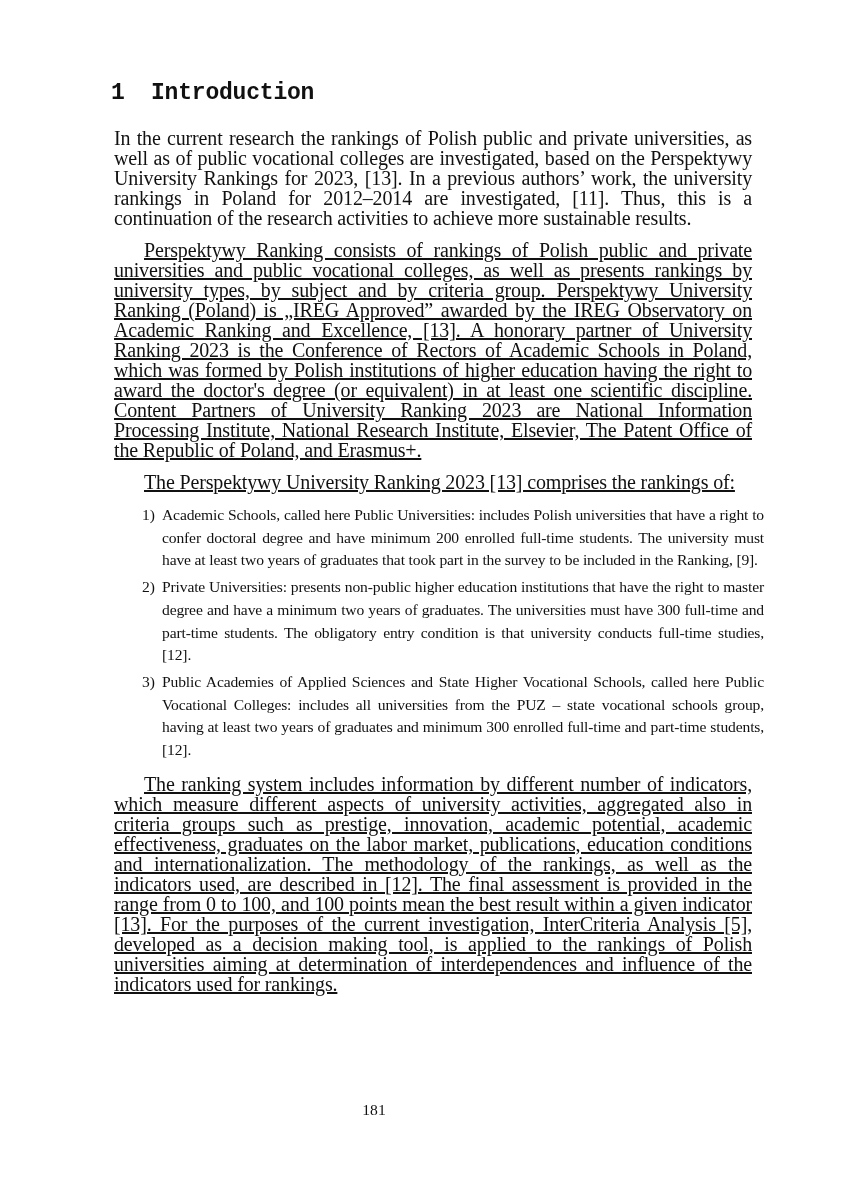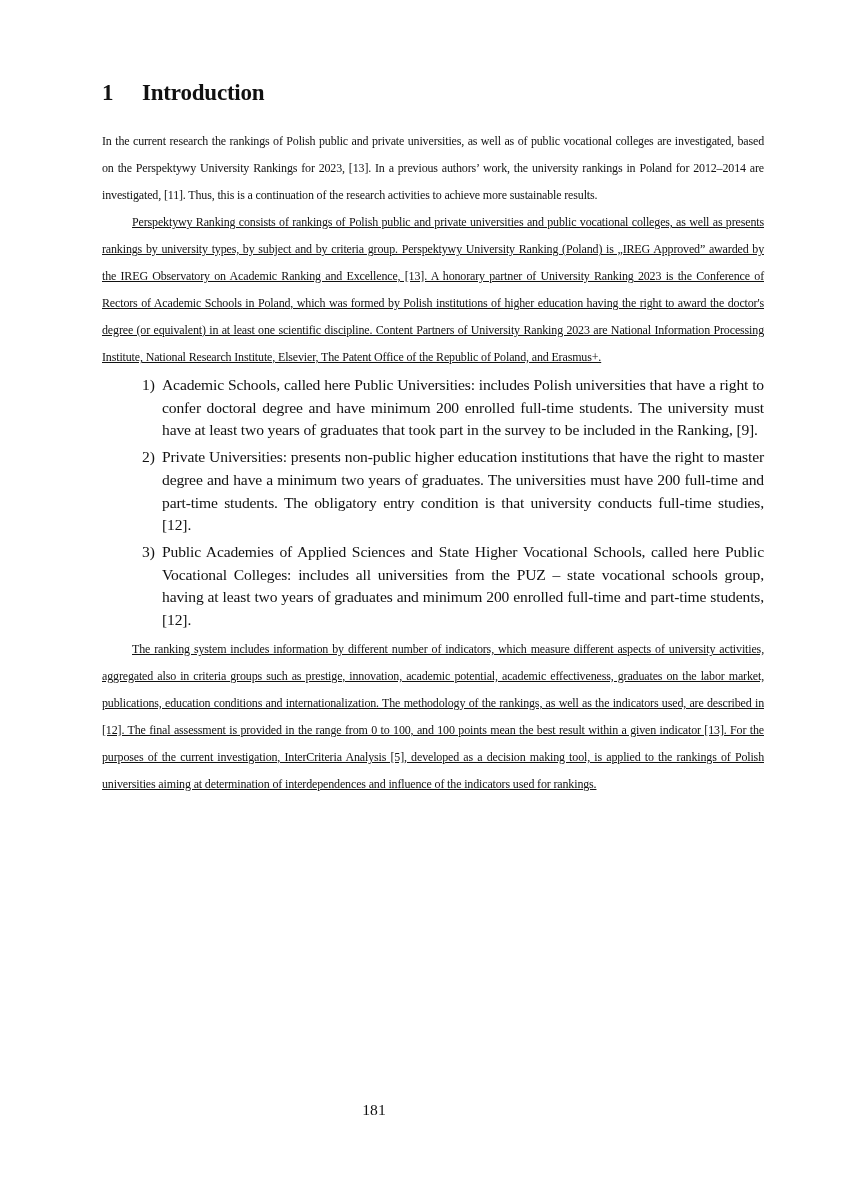--- a/index.html
+++ b/index.html
@@ -1,53 +1,54 @@
 <!DOCTYPE html>
 <html><head>
 <meta charset="utf-8">
 <style>
   html, body { margin: 0; padding: 0; background: #ffffff; }
   body { width: 848px; height: 1200px; position: relative; overflow: hidden;
          font-family: "Liberation Serif", "DejaVu Serif", serif; color: #111; }
   .page { position: absolute; left: 102px; top: 78px; width: 662px; }
-  h1 { font-family: Liberation Serif, serif; font-weight: bold; font-size: 23px;
-       margin: 0 0 20px 0; line-height: 30px; letter-spacing: -0.2px; }
+  h1 { font-family: Liberation Mono, monospace; font-weight: bold; font-size: 23px;
+       margin: 0 0 20px 9px; line-height: 30px; letter-spacing: -0.2px; }
   h1 .num { display: inline-block; width: 40px; }
-  p { margin: 0; font-size: 12px; line-height: 27px; text-align: justify;
+  p { margin: 12px; font-size: 20px; line-height: 20px; text-align: justify;
       letter-spacing: -0.15px; }
   p.indent { text-indent: 30px; text-decoration: underline; }
   ol { margin: 0; padding: 0; list-style: none; }
   ol li { position: relative; padding-left: 60px; font-size: 15.6px; line-height: 22.7px;
           text-align: justify; margin: 3px 0 4px 0; letter-spacing: -0.15px; }
   ol li .marker { position: absolute; left: 40px; top: 0; }
   .pagenum { position: absolute; top: 1101px; left: 0; width: 748px; text-align: center;
              font-size: 15.6px; }
 </style>
 </head>
 <body>
 
 <div class="page">
   <h1>
     <span class="num">1</span><span>Introduction</span>
   </h1>
 
   <p>In the current research the rankings of Polish public and private universities, as well as of public vocational colleges are investigated, based on the Perspektywy University Rankings for 2023, [13]. In a previous authors’ work, the university rankings in Poland for 2012–2014 are investigated, [11]. Thus, this is a continuation of the research activities to achieve more sustainable results.</p>
   <p class="indent">Perspektywy Ranking consists of rankings of Polish public and private universities and public vocational colleges, as well as presents rankings by university types, by subject and by criteria group. Perspektywy University Ranking (Poland) is „IREG Approved” awarded by the IREG Observatory on Academic Ranking and Excellence, [13]. A honorary partner of University Ranking 2023 is the Conference of Rectors of Academic Schools in Poland, which was formed by Polish institutions of higher education having the right to award the doctor's degree (or equivalent) in at least one scientific discipline. Content Partners of University Ranking 2023 are National Information Processing Institute, National Research Institute, Elsevier, The Patent Office of the Republic of Poland, and Erasmus+.</p>
+  <p class="indent">The Perspektywy University Ranking 2023 [13] comprises the rankings of:</p>
 
   <ol>
     <li>
       <span class="marker">1)</span>
       <span>Academic Schools, called here Public Universities: includes Polish universities that have a right to confer doctoral degree and have minimum 200 enrolled full-time students. The university must have at least two years of graduates that took part in the survey to be included in the Ranking, [9].</span>
     </li>
     <li>
       <span class="marker">2)</span>
-      <span>Private Universities: presents non-public higher education institutions that have the right to master degree and have a minimum two years of graduates. The universities must have 200 full-time and part-time students. The obligatory entry condition is that university conducts full-time studies, [12].</span>
+      <span>Private Universities: presents non-public higher education institutions that have the right to master degree and have a minimum two years of graduates. The universities must have 300 full-time and part-time students. The obligatory entry condition is that university conducts full-time studies, [12].</span>
     </li>
     <li>
       <span class="marker">3)</span>
-      <span>Public Academies of Applied Sciences and State Higher Vocational Schools, called here Public Vocational Colleges: includes all universities from the PUZ – state vocational schools group, having at least two years of graduates and minimum 200 enrolled full-time and part-time students, [12].</span>
+      <span>Public Academies of Applied Sciences and State Higher Vocational Schools, called here Public Vocational Colleges: includes all universities from the PUZ – state vocational schools group, having at least two years of graduates and minimum 300 enrolled full-time and part-time students, [12].</span>
     </li>
   </ol>
 
   <p class="indent">The ranking system includes information by different number of indicators, which measure different aspects of university activities, aggregated also in criteria groups such as prestige, innovation, academic potential, academic effectiveness, graduates on the labor market, publications, education conditions and internationalization. The methodology of the rankings, as well as the indicators used, are described in [12]. The final assessment is provided in the range from 0 to 100, and 100 points mean the best result within a given indicator [13]. For the purposes of the current investigation, InterCriteria Analysis [5], developed as a decision making tool, is applied to the rankings of Polish universities aiming at determination of interdependences and influence of the indicators used for rankings.</p>
 </div>
 
 <div class="pagenum">181</div>
 
 </body></html>

